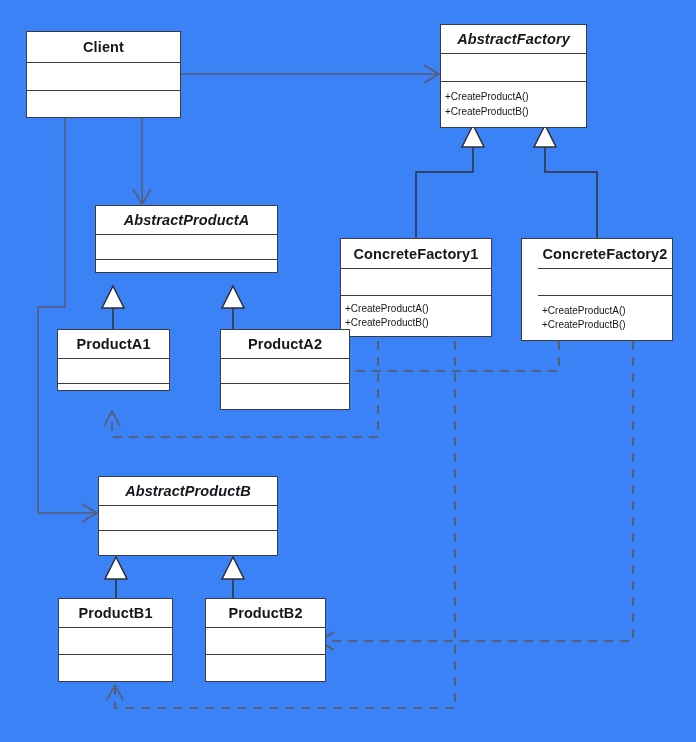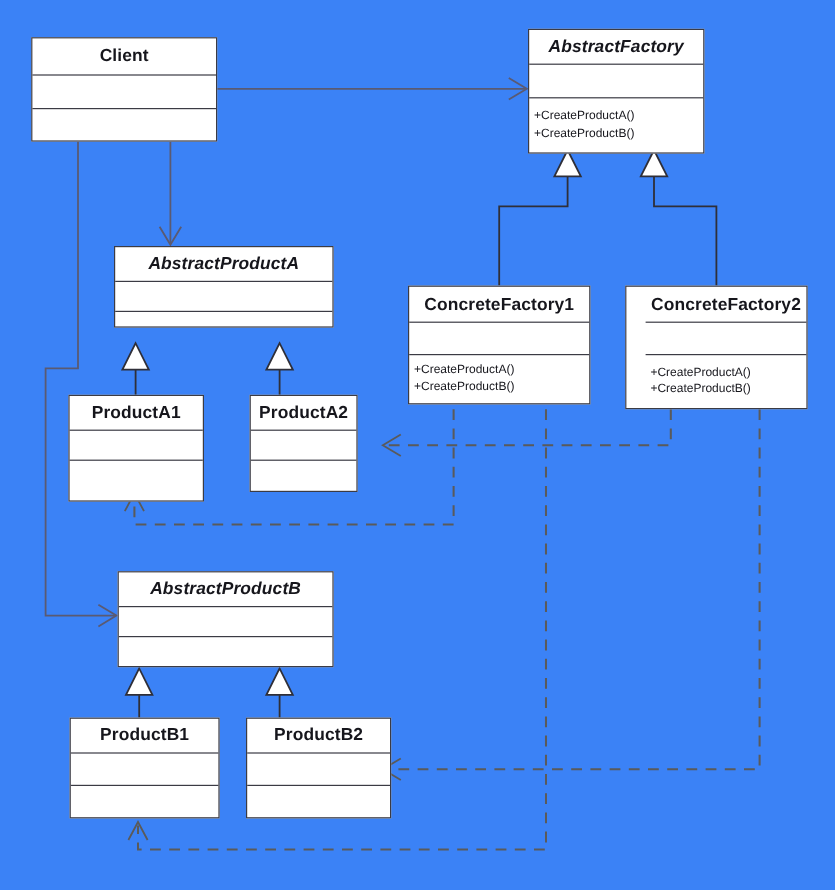--- a/index.html
+++ b/index.html
@@ -170,39 +170,39 @@
 
   <div class="uml-class" style="left:521px; top:238px; width:152px; height:103px;padding-left:16px;">
     <div class="cmp cmp-name" style="height:30px;">ConcreteFactory2</div>
     <div class="cmp cmp-attrs" style="height:27px;"></div>
     <div class="cmp cmp-ops empty-fill">
       <div class="op-line">+CreateProductA()</div>
       <div class="op-line">+CreateProductB()</div>
     </div>
   </div>
 
-  <div class="uml-class" style="left:57px; top:329px; width:113px; height:89px;">
+  <div class="uml-class" style="left:57px; top:329px; width:113px; height:62px;">
     <div class="cmp cmp-name" style="height:29px;">ProductA1</div>
     <div class="cmp cmp-attrs" style="height:25px;"></div>
     <div class="cmp cmp-ops empty-fill"></div>
   </div>
 
-  <div class="uml-class" style="left:208px; top:329px; width:90px; height:81px;">
+  <div class="uml-class" style="left:220px; top:329px; width:130px; height:81px;">
     <div class="cmp cmp-name" style="height:29px;">ProductA2</div>
     <div class="cmp cmp-attrs" style="height:25px;"></div>
     <div class="cmp cmp-ops empty-fill"></div>
   </div>
 
   <div class="uml-class" style="left:98px; top:476px; width:180px; height:80px;">
     <div class="cmp cmp-name abstract" style="height:29px;">AbstractProductB</div>
     <div class="cmp cmp-attrs" style="height:25px;"></div>
     <div class="cmp cmp-ops empty-fill"></div>
   </div>
 
-  <div class="uml-class" style="left:58px; top:598px; width:125px; height:84px;">
+  <div class="uml-class" style="left:58px; top:598px; width:115px; height:84px;">
     <div class="cmp cmp-name" style="height:29px;">ProductB1</div>
     <div class="cmp cmp-attrs" style="height:27px;"></div>
     <div class="cmp cmp-ops empty-fill"></div>
   </div>
 
   <div class="uml-class" style="left:205px; top:598px; width:121px; height:84px;">
     <div class="cmp cmp-name" style="height:29px;">ProductB2</div>
     <div class="cmp cmp-attrs" style="height:27px;"></div>
     <div class="cmp cmp-ops empty-fill"></div>
   </div>

